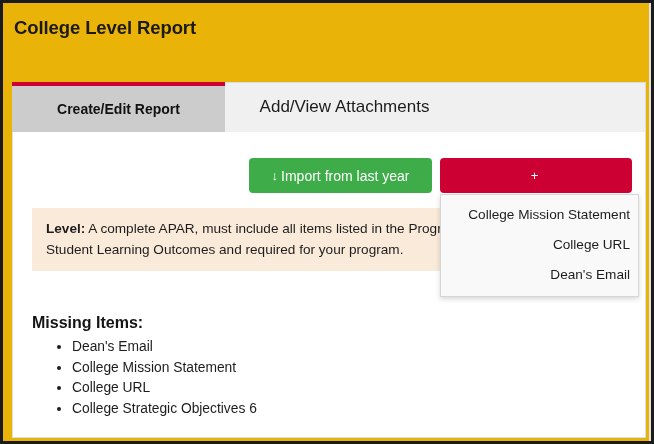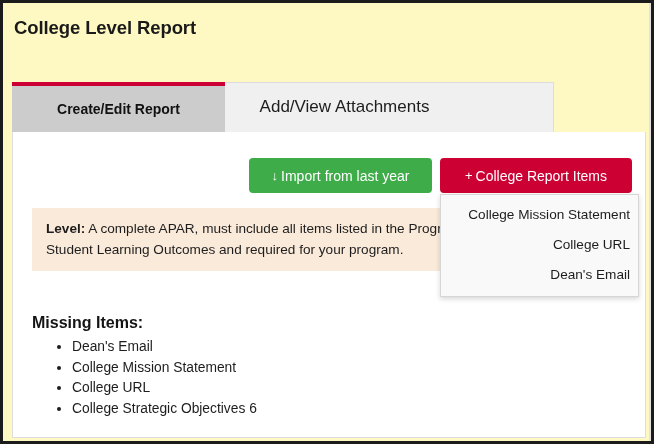--- a/index.html
+++ b/index.html
@@ -25,21 +25,21 @@
     background: #ffffff;
     overflow: hidden;
   }
 
   .page {
     position: absolute;
     left: 0; top: 0;
     width: 648px;
     height: 438px;
     box-sizing: border-box;
-    background: #fef9c3;
+    background: #eab308;
     border-right: 2px solid #e3e3e3;
     overflow: hidden;
   }
 
   
   .page-title {
     position: absolute;
     left: 11px;
     top: 14px;
     font-size: 18.5px;
@@ -47,21 +47,21 @@
     color: #1a1a1a;
     letter-spacing: -0.1px;
     white-space: nowrap;
   }
 
   
   .tabstrip {
     position: absolute;
     left: 9px;
     top: 79px;
-    width: 542px;
+    width: 634px;
     height: 50px;
     background: #f0f0f0;
     border: 1px solid #dddddd;
     border-bottom: none;
     box-sizing: border-box;
   }
   .tab {
     position: absolute;
     top: -1px;
     height: 50px;
@@ -214,21 +214,20 @@
 
     <div class="tabpanel">
 
       <div class="btn-row">
         <div class="btn btn-import">
           <span class="glyph">↓</span>
           <span>Import from last year</span>
         </div>
         <div class="btn btn-add">
           <span class="glyph">+</span>
-          <span>College Report Items</span>
         </div>
       </div>
 
       <div class="note">
         <b>Level:</b>
         <span>A complete APAR, must include all items listed in the Program level, at least 3-5 Student Learning Outcomes and required for your program.</span>
       </div>
 
       <div class="missing-title">Missing Items:</div>
 

